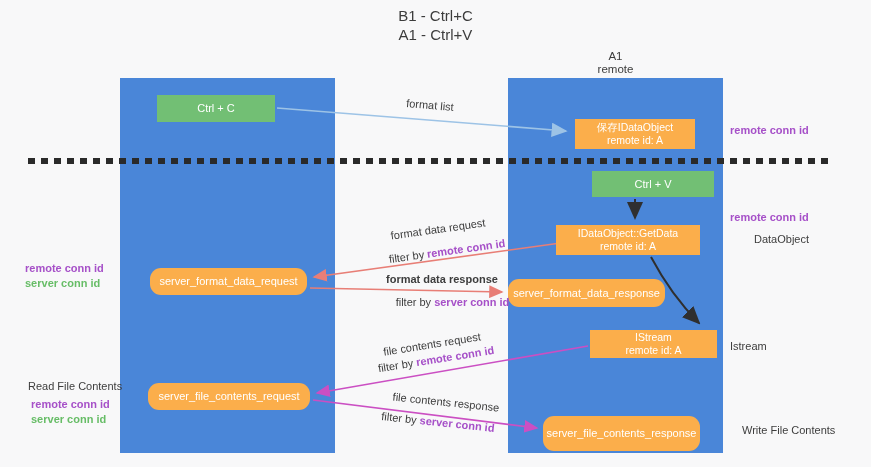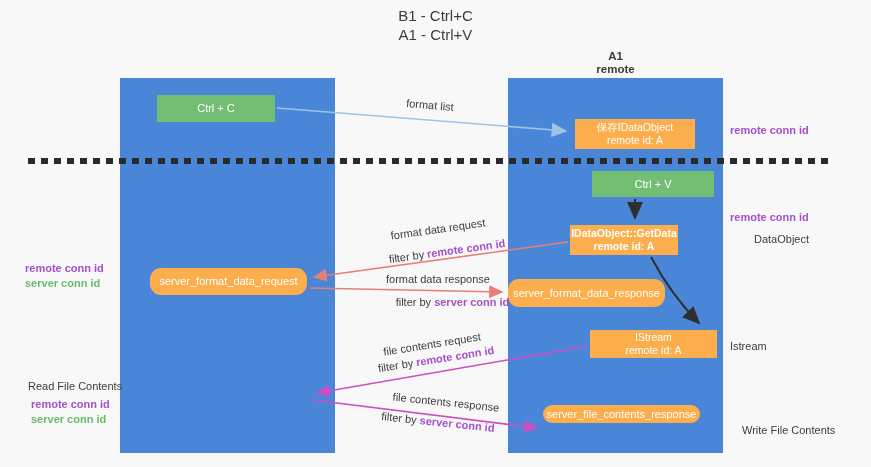--- a/index.html
+++ b/index.html
@@ -27,21 +27,21 @@
 </head>
 <body>
 
 <div class="canvas">
 
   <div class="title">
     <div>B1 - Ctrl+C</div>
     <div>A1 - Ctrl+V</div>
   </div>
 
-  <div class="lane-header" style="left:508px;top:50px;font-weight:bold;">
+  <div class="lane-header" style="left:508px;top:50px;">
     <div>A1</div>
     <div>remote</div>
   </div>
 
   <div class="lane" style="left:120px;"></div>
   <div class="lane" style="left:508px;"></div>
 
   <div class="dashes"></div>
 
   <svg class="arrows" width="871" height="467" viewBox="0 0 871 467">
@@ -74,40 +74,43 @@
 
   <div class="box orange" style="left:575px;top:119px;width:120px;height:30px;">
     <div>保存IDataObject</div>
     <div>remote id: A</div>
   </div>
 
   <div class="box green" style="left:592px;top:171px;width:122px;height:26px;">
     <div>Ctrl + V</div>
   </div>
 
-  <div class="box orange" style="left:570px;top:225px;width:108px;height:30px;font-weight:bold;">
+  <div class="box orange" style="left:556px;top:225px;width:144px;height:30px;">
     <div>IDataObject::GetData</div>
     <div>remote id: A</div>
   </div>
 
   <div class="box orange" style="left:590px;top:330px;width:127px;height:28px;">
     <div>IStream</div>
     <div>remote id: A</div>
   </div>
 
   <div class="box orange one-line" style="left:150px;top:268px;width:157px;height:27px;">
     <div>server_format_data_request</div>
   </div>
 
   <div class="box orange one-line" style="left:508px;top:279px;width:157px;height:28px;">
     <div>server_format_data_response</div>
   </div>
 
+  <div class="box orange one-line" style="left:148px;top:383px;width:162px;height:27px;">
+    <div>server_file_contents_request</div>
+  </div>
 
-  <div class="box orange one-line" style="left:543px;top:405px;width:157px;height:18px;">
+  <div class="box orange one-line" style="left:543px;top:416px;width:157px;height:35px;">
     <div>server_file_contents_response</div>
   </div>
 
   <div class="slabel bold-purple" style="left:730px;top:124px;">remote conn id</div>
   <div class="slabel bold-purple" style="left:730px;top:211px;">remote conn id</div>
   <div class="slabel plain" style="left:730px;top:233px;padding-left:24px;">DataObject</div>
   <div class="slabel plain" style="left:730px;top:340px;">Istream</div>
   <div class="slabel plain" style="left:733px;top:424px;margin-left:9px;">Write File Contents</div>
 
   <div class="slabel" style="left:25px;top:261px;line-height:15px;">
@@ -120,21 +123,21 @@
     <div class="bold-green">server conn id</div>
   </div>
 
   <div class="alabel" style="left:385px;top:99px;width:90px;transform:rotate(5deg);">format list</div>
 
   <div class="alabel" style="left:383px;top:223px;width:110px;transform:rotate(-8deg);">format data request</div>
   <div class="alabel filter" style="left:382px;top:245px;width:130px;transform:rotate(-8deg);">
     <span class="prefix">filter by</span><span class="bold-purple">remote conn id</span>
   </div>
 
-  <div class="alabel" style="left:386px;top:273px;width:102px;">format data response</div>
+  <div class="alabel" style="left:386px;top:273px;width:102px;font-weight:bold;">format data response</div>
   <div class="alabel filter" style="left:375px;top:296px;width:115px;margin-left:20px;">
     <span class="prefix">filter by</span><span class="bold-purple">server conn id</span>
   </div>
 
   <div class="alabel" style="left:378px;top:338px;width:108px;transform:rotate(-9deg);">file contents request</div>
   <div class="alabel filter" style="left:372px;top:353px;width:128px;transform:rotate(-9deg);">
     <span class="prefix">filter by</span><span class="bold-purple">remote conn id</span>
   </div>
 
   <div class="alabel" style="left:390px;top:396px;width:112px;transform:rotate(6deg);">file contents response</div>

